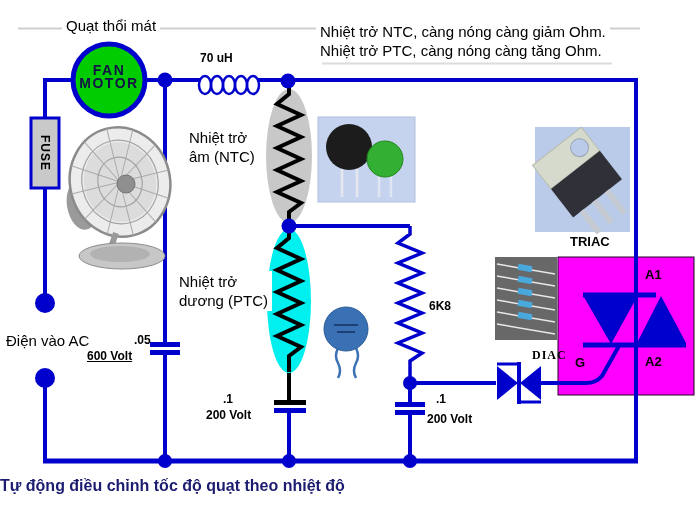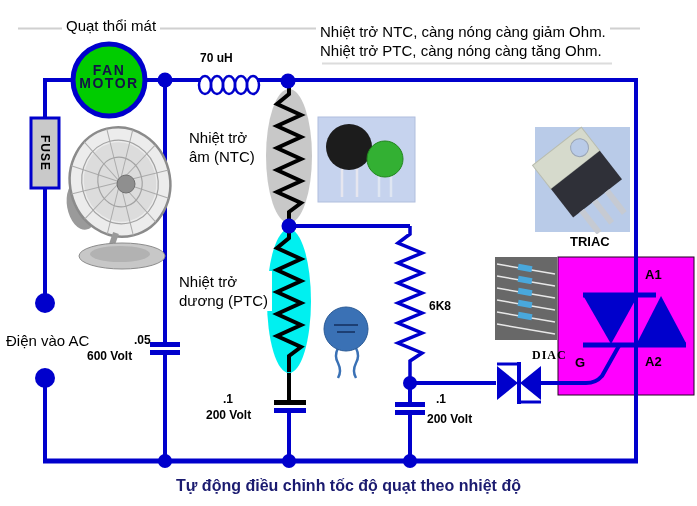--- a/index.html
+++ b/index.html
@@ -8,21 +8,21 @@
   .stage svg{position:absolute;left:0;top:0;}
   .lbl{position:absolute;white-space:nowrap;}
   .txt15{font-size:15px;line-height:19px;}
   .bold12{font-size:12px;font-weight:bold;}
   .bold13{font-size:13px;font-weight:bold;text-align:center;}
   .whitebg{background:#ffffff;padding:1px 4px;}
   .motor-text{width:72px;text-align:center;font-size:14px;font-weight:bold;line-height:13px;
               letter-spacing:1.5px;color:#131347;}
   .fuse-box{display:flex;align-items:center;justify-content:center;width:28px;height:70px;}
   .fuse-box span{transform:rotate(90deg);font-size:12px;font-weight:bold;letter-spacing:1px;}
-  .caption{width:697px;text-align:center;font-size:16px;font-weight:bold;color:#1b1b70;}
+  .caption{width:697px;text-align:left;font-size:16px;font-weight:bold;color:#1b1b70;}
 </style>
 </head>
 <body>
 
 <div class="stage">
 
 <svg width="697" height="506" viewBox="0 0 697 506">
 
   <g>
     <line x1="18" y1="28.5" x2="640" y2="28.5" stroke="#d0d0d0" stroke-width="2"></line>
@@ -228,21 +228,21 @@
     <div>âm (NTC)</div>
   </div>
 
   <div class="lbl txt15 whitebg" style="left:175px;top:271px;">
     <div>Nhiệt trở</div>
     <div>dương (PTC)</div>
   </div>
 
   <div class="lbl txt15" style="left:6px;top:331px;">Điện vào AC</div>
   <div class="lbl bold12" style="left:107px;top:333px;margin-left:27px;">.05</div>
-  <div class="lbl bold12" style="left:87px;top:349px;">600 Volt</div>
+  <div class="lbl bold12" style="left:87px;top:349px;text-decoration:underline;">600 Volt</div>
 
   <div class="lbl bold12" style="left:429px;top:299px;text-align:right;">6K8</div>
 
   <div class="lbl bold12" style="left:223px;top:392px;">.1</div>
   <div class="lbl bold12" style="left:206px;top:408px;">200 Volt</div>
 
   <div class="lbl bold12" style="left:436px;top:392px;">.1</div>
   <div class="lbl bold12" style="left:427px;top:412px;">200 Volt</div>
 
   <div class="lbl bold12" style="left:532px;top:348px;letter-spacing:1px;font-family:Liberation Serif, serif;">DIAC</div>

